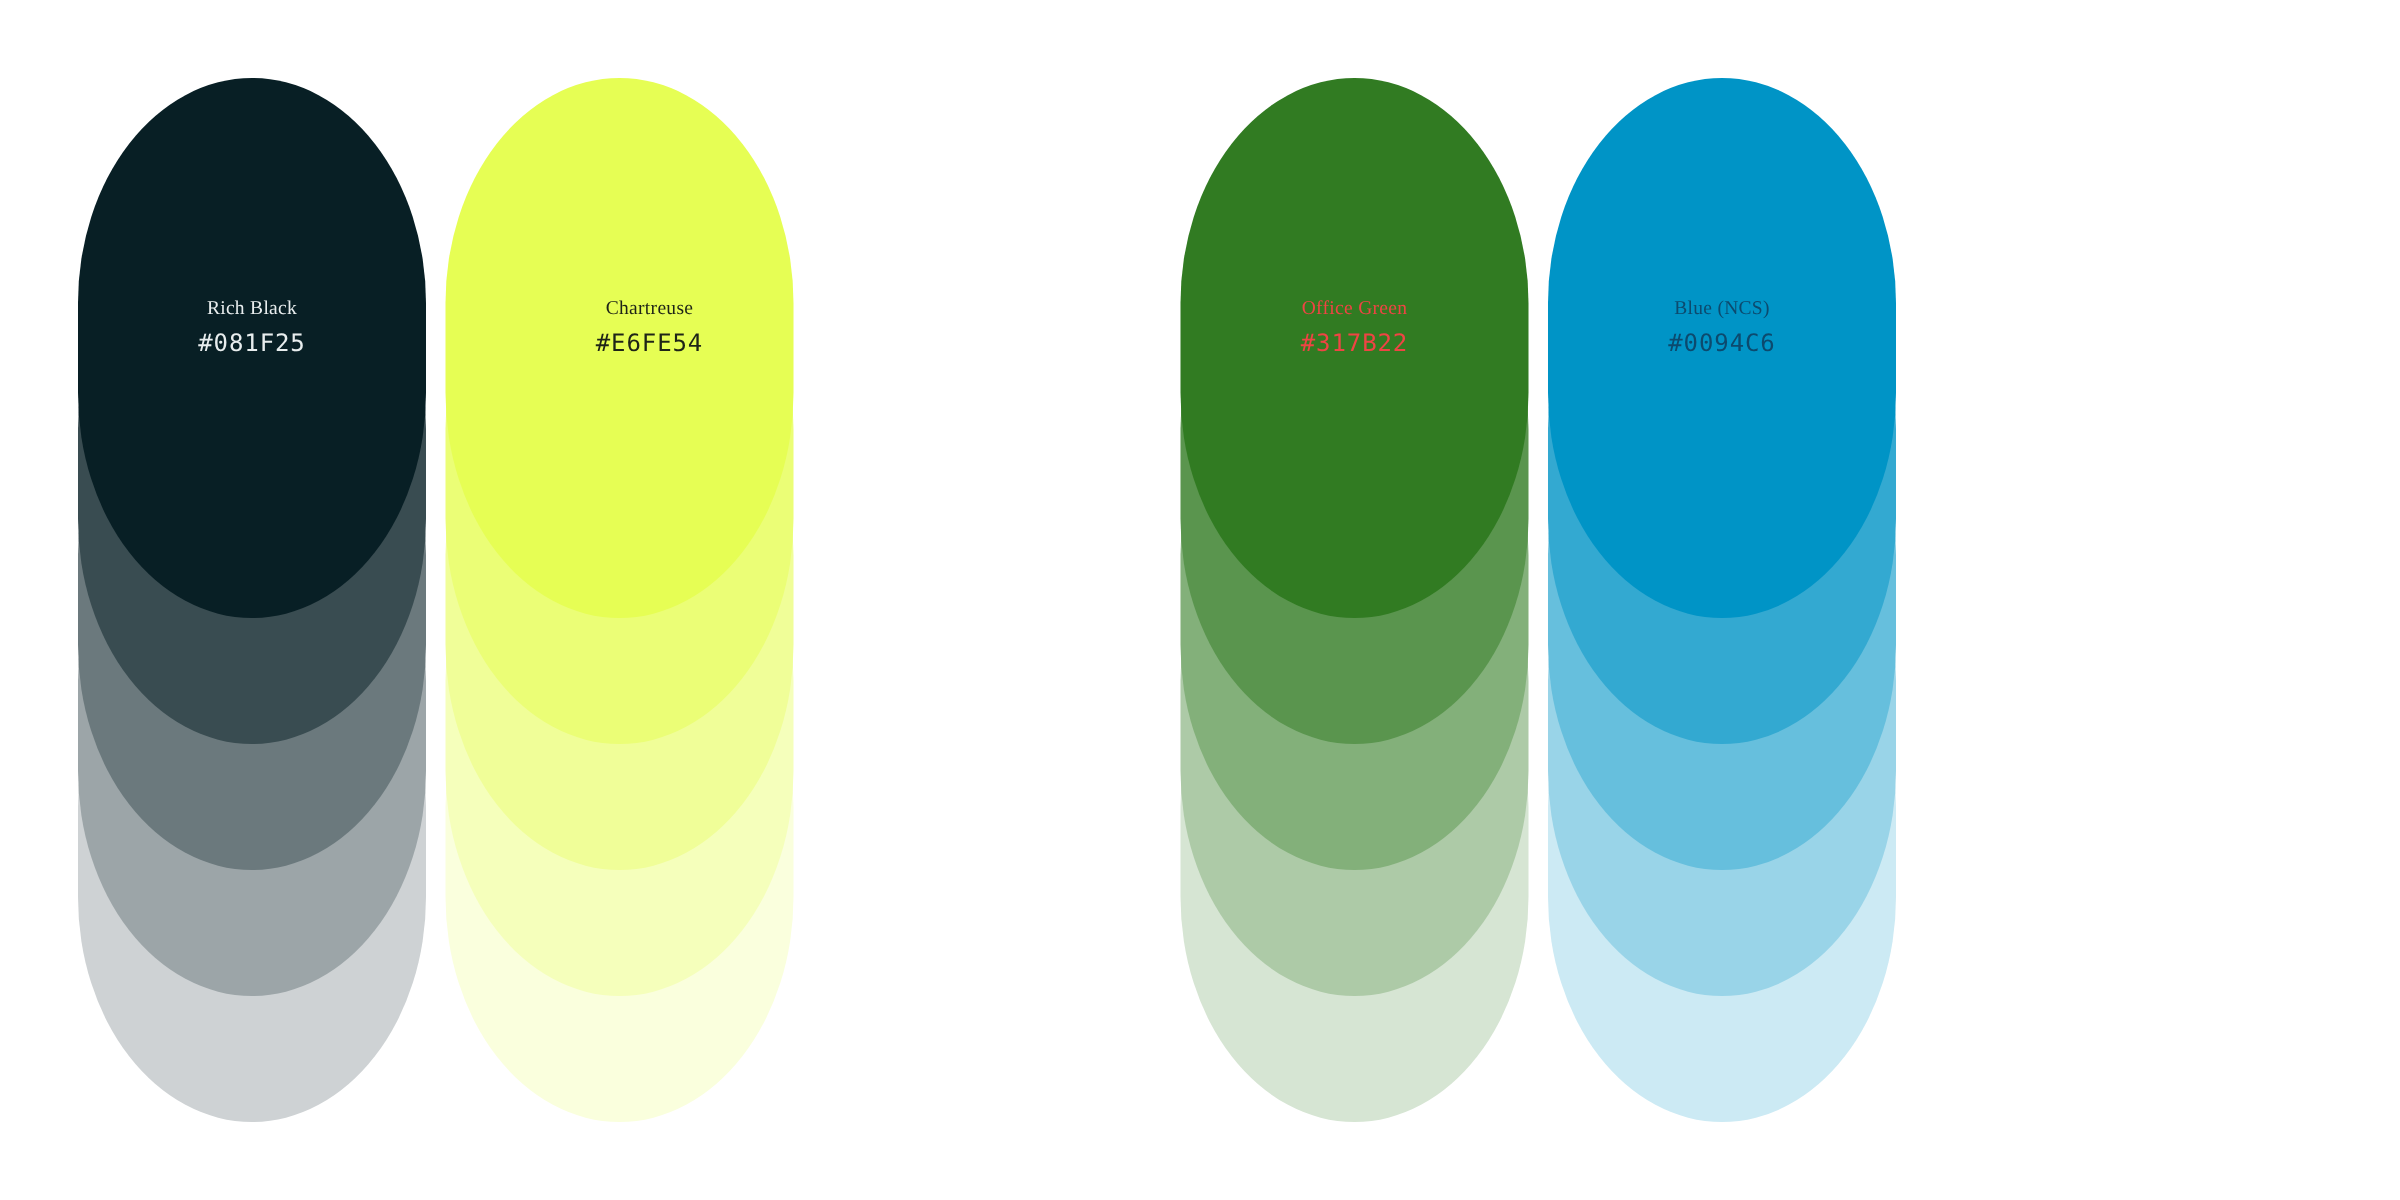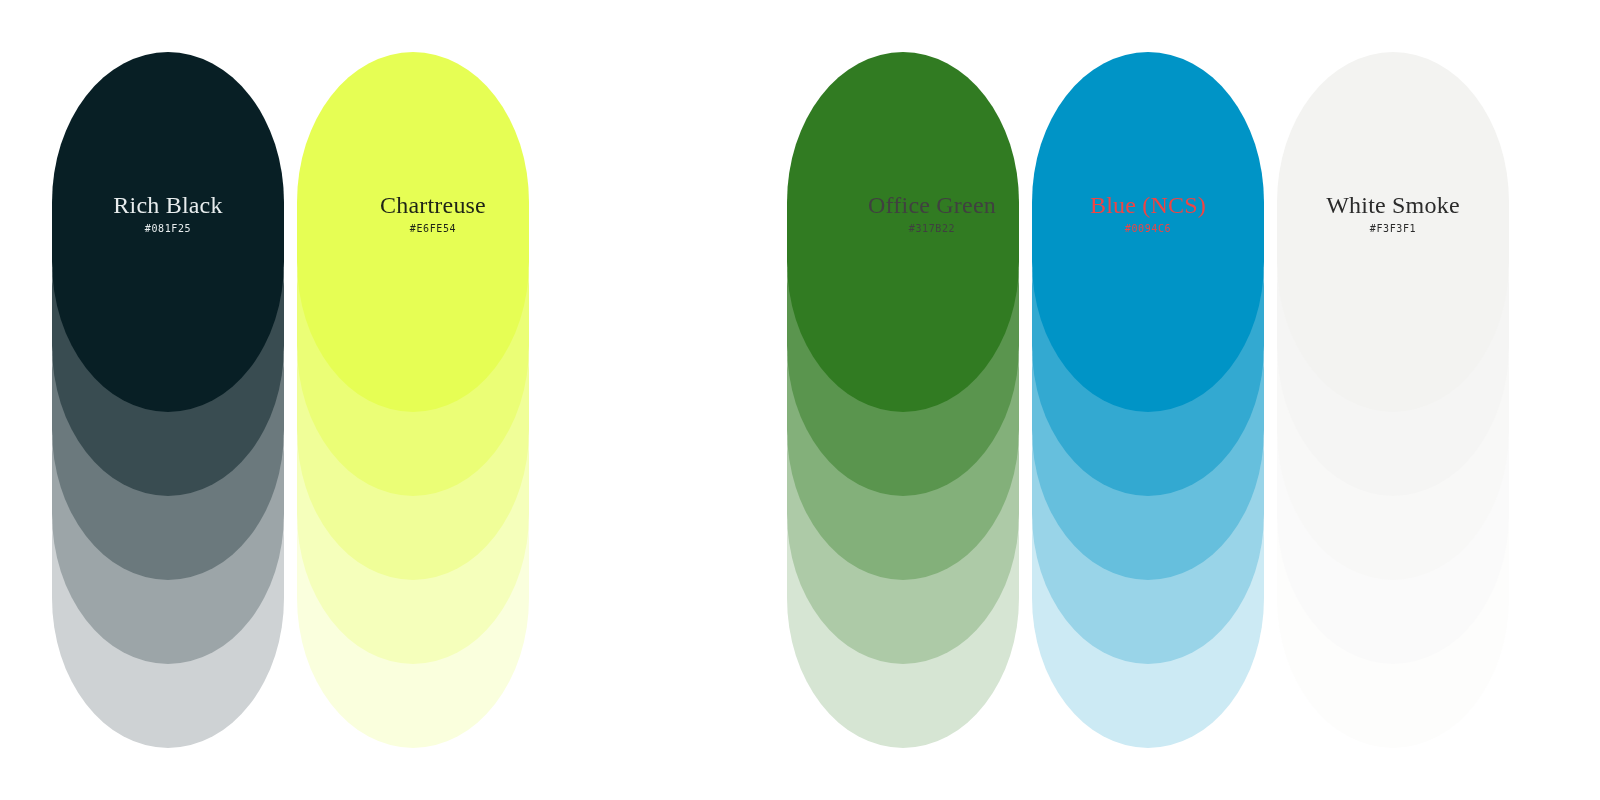--- a/index.html
+++ b/index.html
@@ -43,30 +43,30 @@
     left: 0;
     width: 232px;
     top: 140px;
     text-align: center;
     pointer-events: none;
   }
 
   .swatch-name {
     display: block;
     font-family: "Liberation Serif", "DejaVu Serif", serif;
-    font-size: 24px;
+    font-size: 13px;
     font-weight: 400;
     line-height: 26px;
     letter-spacing: 0.2px;
   }
 
   .swatch-hex {
     display: block;
     font-family: "DejaVu Sans Mono", "Liberation Mono", monospace;
-    font-size: 10px;
+    font-size: 16px;
     font-weight: 400;
     line-height: 20px;
     letter-spacing: 0.6px;
     margin-top: 1px;
   }
 </style>
 </head>
 <body>
 
 <div id="palette-board">
@@ -91,40 +91,29 @@
         <span class="swatch-name">Chartreuse</span>
         <span class="swatch-hex">#E6FE54</span>
       </div>
     </div>
     <div class="swatch-column" style="left: 787px;">
       <div class="tint-pill" style="background: rgb(214, 229, 211); top: 336px; z-index: 1;"></div>
       <div class="tint-pill" style="background: rgb(173, 202, 167); top: 252px; z-index: 2;"></div>
       <div class="tint-pill" style="background: rgb(131, 176, 122); top: 168px; z-index: 3;"></div>
       <div class="tint-pill" style="background: rgb(90, 149, 78); top: 84px; z-index: 4;"></div>
       <div class="tint-pill" style="background: rgb(49, 123, 34); top: 0px; z-index: 5;"></div>
-      <div class="swatch-label" style="z-index: 6; color: #404040; padding-left: 29px;">
+      <div class="swatch-label" style="z-index: 6; color: #ef4444;">
         <span class="swatch-name">Office Green</span>
         <span class="swatch-hex">#317B22</span>
       </div>
     </div>
     <div class="swatch-column" style="left: 1032px;">
       <div class="tint-pill" style="background: rgb(204, 234, 244); top: 336px; z-index: 1;"></div>
       <div class="tint-pill" style="background: rgb(153, 212, 232); top: 252px; z-index: 2;"></div>
       <div class="tint-pill" style="background: rgb(102, 191, 221); top: 168px; z-index: 3;"></div>
       <div class="tint-pill" style="background: rgb(51, 169, 209); top: 84px; z-index: 4;"></div>
       <div class="tint-pill" style="background: rgb(0, 148, 198); top: 0px; z-index: 5;"></div>
-      <div class="swatch-label" style="z-index: 6; color: #ef4444;">
+      <div class="swatch-label" style="z-index: 6; color: #0c4a6e;">
         <span class="swatch-name">Blue (NCS)</span>
         <span class="swatch-hex">#0094C6</span>
-      </div>
-    </div>
-    <div class="swatch-column" style="left: 1277px;">
-      <div class="tint-pill" style="background: rgb(253, 253, 252); top: 336px; z-index: 1;"></div>
-      <div class="tint-pill" style="background: rgb(250, 250, 250); top: 252px; z-index: 2;"></div>
-      <div class="tint-pill" style="background: rgb(248, 248, 247); top: 168px; z-index: 3;"></div>
-      <div class="tint-pill" style="background: rgb(245, 245, 244); top: 84px; z-index: 4;"></div>
-      <div class="tint-pill" style="background: rgb(243, 243, 241); top: 0px; z-index: 5;"></div>
-      <div class="swatch-label" style="z-index: 6; color: rgb(43, 43, 43);">
-        <span class="swatch-name">White Smoke</span>
-        <span class="swatch-hex">#F3F3F1</span>
       </div>
     </div>
   </div>
 
 </body></html>

